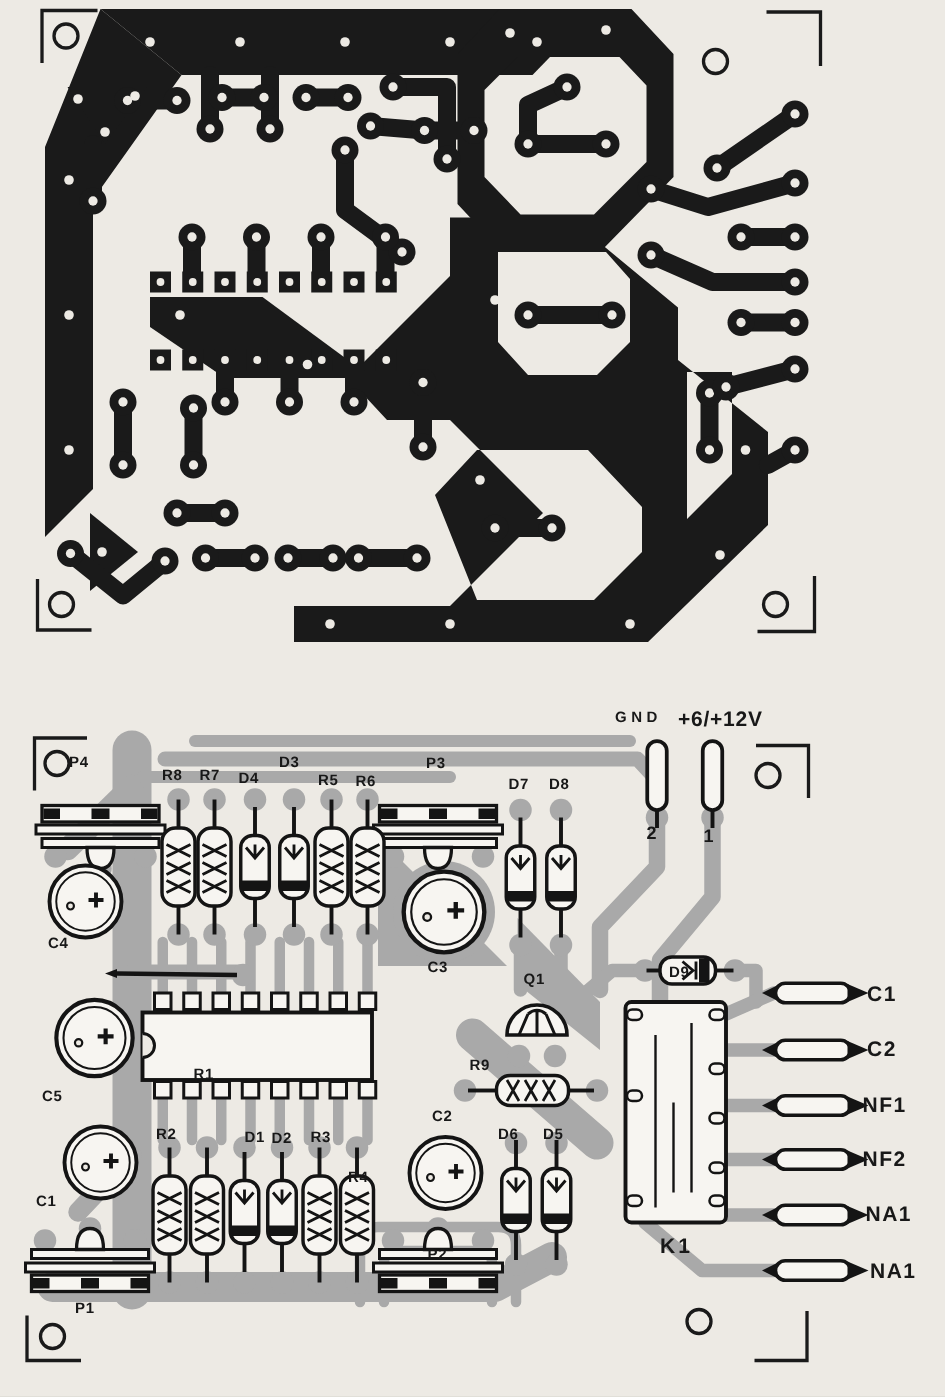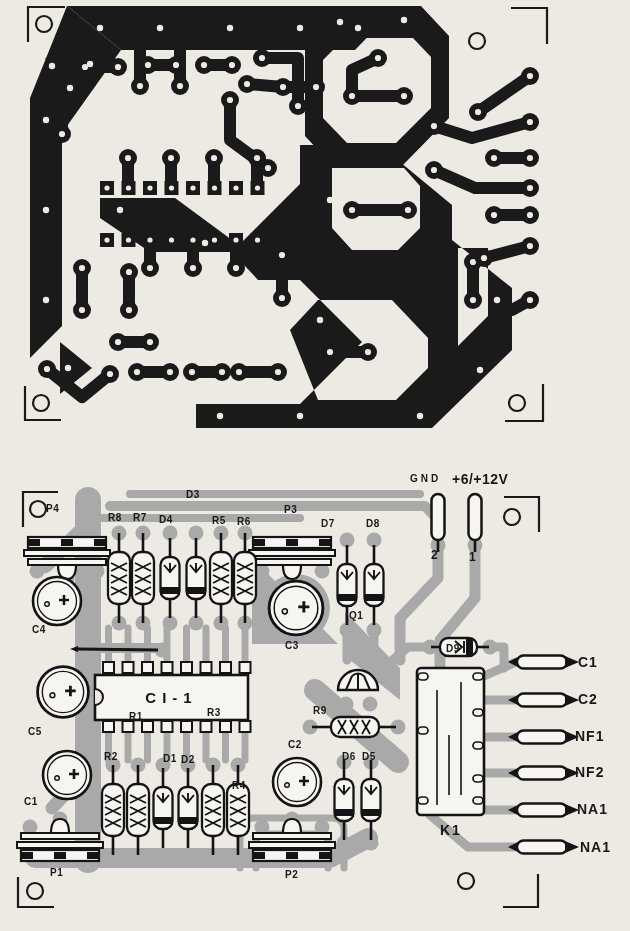--- a/index.html
+++ b/index.html
@@ -483,49 +483,48 @@
     <use href="#lug" x="542" y="773"></use>
     <use href="#lug" x="542" y="810"></use>
     <use href="#lug" x="542" y="847"></use>
   </g>
 </svg>
 
 <div class="lbl" style="left:46px;top:504px">P4</div>
 <div class="lbl" style="left:108px;top:513px">R8</div>
 <div class="lbl" style="left:133px;top:513px">R7</div>
 <div class="lbl" style="left:159px;top:515px">D4</div>
-<div class="lbl" style="left:186px;top:490px">D3</div>
+<div class="lbl" style="left:186px;top:504px">D3</div>
 <div class="lbl" style="left:212px;top:516px">R5</div>
 <div class="lbl" style="left:237px;top:517px">R6</div>
 <div class="lbl" style="left:284px;top:505px">P3</div>
-<div class="lbl" style="left:321px;top:519px">D7</div>
+<div class="lbl" style="left:339px;top:519px">D7</div>
 <div class="lbl" style="left:366px;top:519px">D8</div>
 <div class="lbl space" style="left:410px;top:474px">GND</div>
 <div class="lbl big" style="left:452px;top:472px">+6/+12V</div>
 <div class="lbl small" style="left:431px;top:549px">2</div>
 <div class="lbl small" style="left:469px;top:551px">1</div>
 <div class="lbl" style="left:32px;top:625px">C4</div>
 <div class="lbl" style="left:285px;top:641px">C3</div>
 <div class="lbl" style="left:446px;top:644px">D9</div>
-<div class="lbl" style="left:349px;top:611px">Q1</div>
+<div class="lbl" style="left:349px;top:649px">Q1</div>
 <div class="lbl" style="left:28px;top:727px">C5</div>
-<div class="ic-text">CI-1</div>
 <div class="lbl" style="left:313px;top:706px">R9</div>
 <div class="lbl" style="left:288px;top:740px">C2</div>
-<div class="lbl" style="left:342px;top:752px">D6</div>
+<div class="lbl" style="left:332px;top:752px">D6</div>
 <div class="lbl" style="left:362px;top:752px">D5</div>
 <div class="lbl" style="left:104px;top:752px">R2</div>
 <div class="lbl" style="left:129px;top:712px">R1</div>
 <div class="lbl" style="left:163px;top:754px">D1</div>
 <div class="lbl" style="left:181px;top:755px">D2</div>
-<div class="lbl" style="left:207px;top:708px">R3</div>
+<div class="lbl" style="left:207px;top:754px">R3</div>
 <div class="lbl" style="left:232px;top:781px">R4</div>
 <div class="lbl" style="left:24px;top:797px">C1</div>
 <div class="lbl" style="left:50px;top:868px">P1</div>
-<div class="lbl" style="left:285px;top:870px">P2</div>
+<div class="lbl" style="left:285px;top:832px">P2</div>
 <div class="lbl big" style="left:440px;top:823px;letter-spacing:2px">K1</div>
 
 <div class="lbl term" style="left:578px;top:655px">C1</div>
 <div class="lbl term" style="left:578px;top:692px">C2</div>
 <div class="lbl term" style="left:575px;top:729px">NF1</div>
 <div class="lbl term" style="left:575px;top:765px">NF2</div>
 <div class="lbl term" style="left:577px;top:802px">NA1</div>
 <div class="lbl term" style="left:580px;top:840px">NA1</div>
 
 </div>

